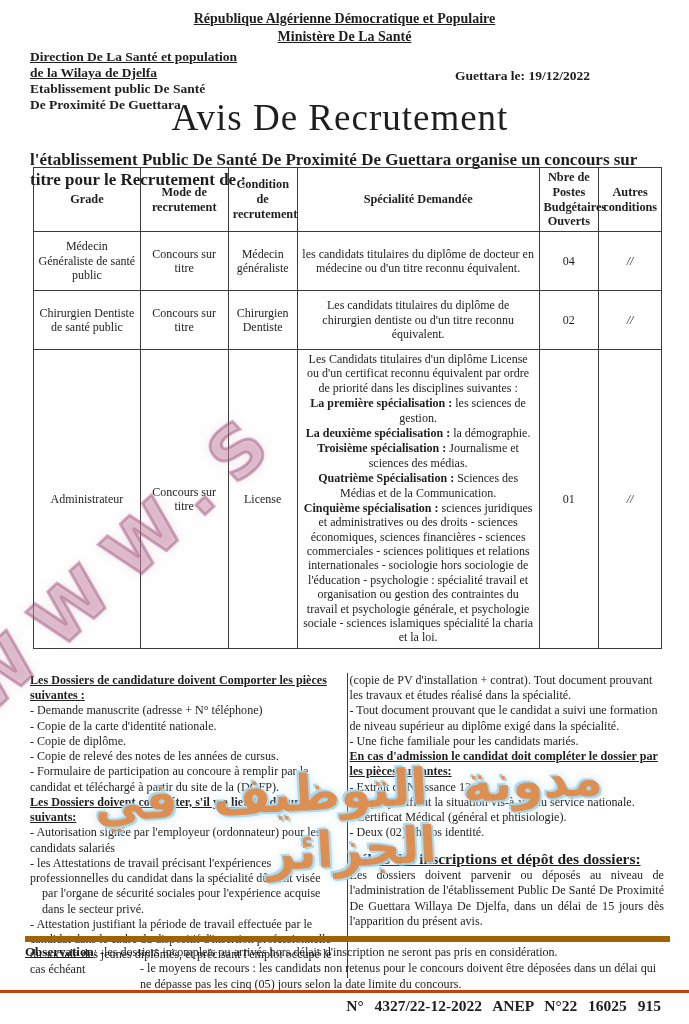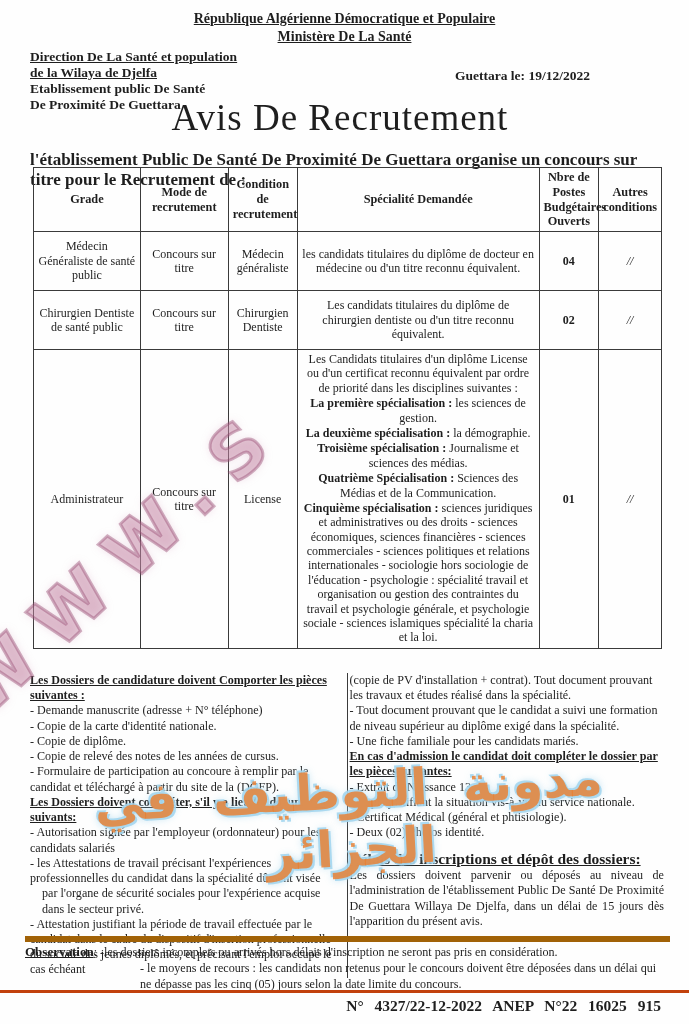--- a/index.html
+++ b/index.html
@@ -30,21 +30,21 @@
     position:absolute;top:167px;left:33px;width:629px;
     border-collapse:collapse;table-layout:fixed;
     font-size:12px;line-height:1.2;
   }
   table.recruit th,table.recruit td{border:1px solid #3a3a3a;padding:2px 4px;text-align:center;vertical-align:middle;}
   table.recruit th{font-size:12.3px;font-weight:bold;height:52px;}
   col.c-grade{width:17%;} col.c-mode{width:14%;} col.c-cond{width:11%;}
   col.c-spec{width:38.5%;} col.c-nbre{width:9.5%;} col.c-autres{width:10%;}
   td.spec-long{text-align:left;vertical-align:top;padding:2px 6px;}
   td.spec-long div{margin:0 0 1px 0;}
-  .nbre{font-weight:bold;}
+  .nbre{font-weight:normal;}
   .slash{font-style:italic;}
   tr.row-short td{height:54px;}
 
   
   .dossier{position:absolute;top:673px;left:30px;width:634px;display:flex;font-size:12.1px;line-height:1.26;}
   .col-left{width:312px;padding-right:6px;}
   .col-right{width:316px;border-left:1px solid #3a3a3a;padding-left:2px;}
   .sec-head{font-weight:bold;text-decoration:underline;}
   .li-line{margin:0;}
   .li-line.indent{padding-left:12px;}

